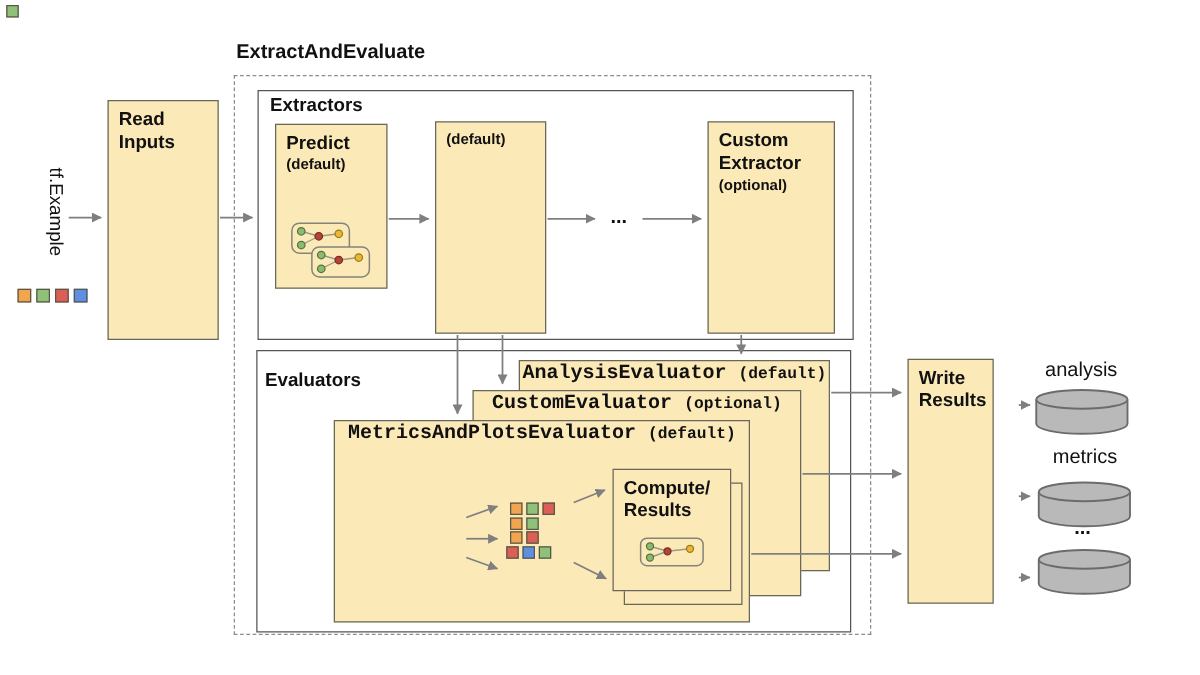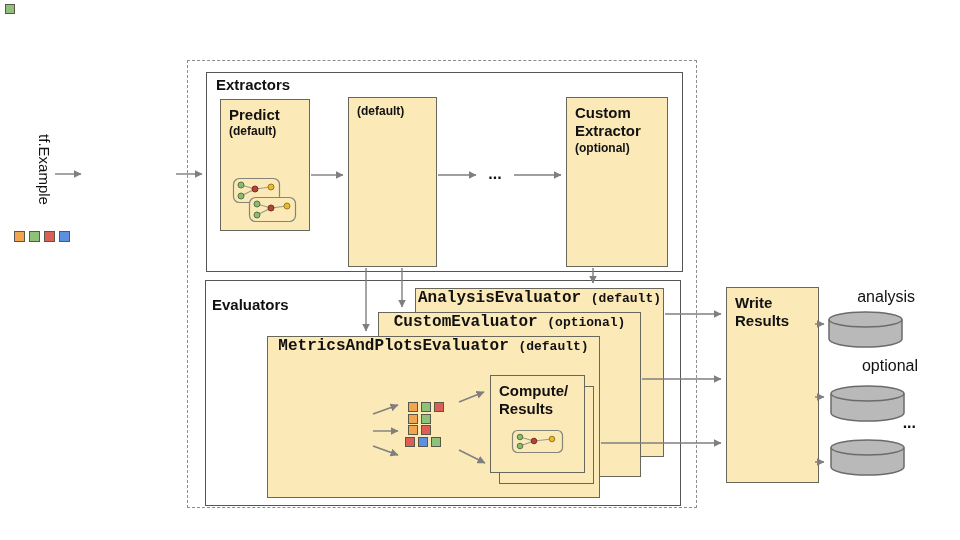--- a/index.html
+++ b/index.html
@@ -29,21 +29,21 @@
   .input-squares{position:absolute;display:flex;gap:4px;}
   .input-squares .sq{width:9px;height:9px;}
   .slice-rows{position:absolute;z-index:13;}
   .slice-row{display:flex;gap:3px;margin-bottom:1.5px;}
   .slice-row.indent{margin-left:3px;}
   .slice-row .sq{width:8px;height:8px;}
 
   .vtext{position:absolute;left:-4px;top:161px;width:97px;text-align:center;font-size:15px;transform:rotate(90deg);}
 
   .ellipsis{position:absolute;font-weight:bold;font-size:16px;text-align:center;}
-  .out-label{position:absolute;width:100px;text-align:right;font-size:16px;}
+  .out-label{position:absolute;width:100px;text-align:center;font-size:16px;}
   .out-label.b{font-weight:bold;}
 
   
   .overlay{position:absolute;left:0;top:0;z-index:40;pointer-events:none;}
   .ln{stroke:var(--arrow);stroke-width:1.4;fill:none;}
   .mini-rect{fill:none;stroke:#84847a;stroke-width:1.2;}
   .mini-rect.opaque{fill:var(--box-fill);}
   .mini-edge{stroke:#9a9a8a;stroke-width:1.1;}
   .n-g{fill:#8CBA72;stroke:#55753F;stroke-width:1;}
   .n-r{fill:#B04538;stroke:#7C2D22;stroke-width:1;}
@@ -60,21 +60,27 @@
   <span class="abs" style="left:5px;top:4px;width:8px;height:8px;background:#8FC278;border:1.5px solid #57574A;"></span>
 
   <div class="vtext">tf.Example</div>
   <div class="input-squares" style="left:14px;top:231px;">
       <span class="sq" style="background: rgb(242, 164, 78);"></span>
       <span class="sq" style="background: rgb(143, 194, 120);"></span>
       <span class="sq" style="background: rgb(220, 95, 86);"></span>
       <span class="sq" style="background: rgb(94, 143, 224);"></span>
     </div>
 
-
+  <div class="ybox" style="left:86px;top:80px;width:89px;height:192px;">
+    <div class="pad">
+        <div class="box-label">Read Inputs</div>
+      </div>
+  </div>
+
+  <div class="diagram-title" style="left:189px;top:33px;">ExtractAndEvaluate</div>
   <div class="dashed" style="left:187px;top:60px;width:510px;height:448px;"></div>
 
   <div class="panel" style="left:206px;top:72px;width:477px;height:200px;"></div>
   <div class="panel-label" style="left:216px;top:76px;">Extractors</div>
 
   <div class="ybox" style="left:220px;top:99px;width:90px;height:132px;">
     <div class="pad">
       <div class="box-label">Predict</div>
       <div class="box-sub">(default)</div>
     </div>
@@ -164,33 +170,33 @@
       <line class="mini-edge" x1="9" y1="8" x2="23" y2="12"></line>
       <line class="mini-edge" x1="9" y1="17" x2="23" y2="12"></line>
       <line class="mini-edge" x1="23" y1="12" x2="41" y2="10"></line>
       <circle class="n-g" cx="9" cy="8" r="2.8"></circle>
       <circle class="n-g" cx="9" cy="17" r="2.8"></circle>
       <circle class="n-r" cx="23" cy="12" r="2.8"></circle>
       <circle class="n-y" cx="41" cy="10" r="2.8"></circle>
     </svg>
   </div>
 
-  <div class="ybox" style="left:726px;top:287px;width:93px;height:196px;">
+  <div class="ybox" style="left:726px;top:287px;width:69px;height:196px;">
     <div class="pad">
         <div class="box-label">Write Results</div>
       </div>
   </div>
 
   <div class="out-label" style="left:815px;top:288px;">analysis</div>
   <svg class="abs" style="left:827px;top:310px;" width="77" height="40" viewBox="0 0 77 40">
     <path class="cyl-body" d="M2,9.5 L2,29 A36.5,8 0 0 0 75,29 L75,9.5"></path>
     <ellipse class="cyl-top" cx="38.5" cy="9.5" rx="36.5" ry="7.5"></ellipse>
   </svg>
 
-  <div class="out-label" style="left:818px;top:357px;">optional</div>
+  <div class="out-label" style="left:818px;top:357px;">metrics</div>
   <svg class="abs" style="left:829px;top:384px;" width="77" height="40" viewBox="0 0 77 40">
     <path class="cyl-body" d="M2,9.5 L2,29 A36.5,8 0 0 0 75,29 L75,9.5"></path>
     <ellipse class="cyl-top" cx="38.5" cy="9.5" rx="36.5" ry="7.5"></ellipse>
   </svg>
 
   <div class="out-label b" style="left:816px;top:414px;">...</div>
   <svg class="abs" style="left:829px;top:438px;" width="77" height="40" viewBox="0 0 77 40">
     <path class="cyl-body" d="M2,9.5 L2,29 A36.5,8 0 0 0 75,29 L75,9.5"></path>
     <ellipse class="cyl-top" cx="38.5" cy="9.5" rx="36.5" ry="7.5"></ellipse>
   </svg>

